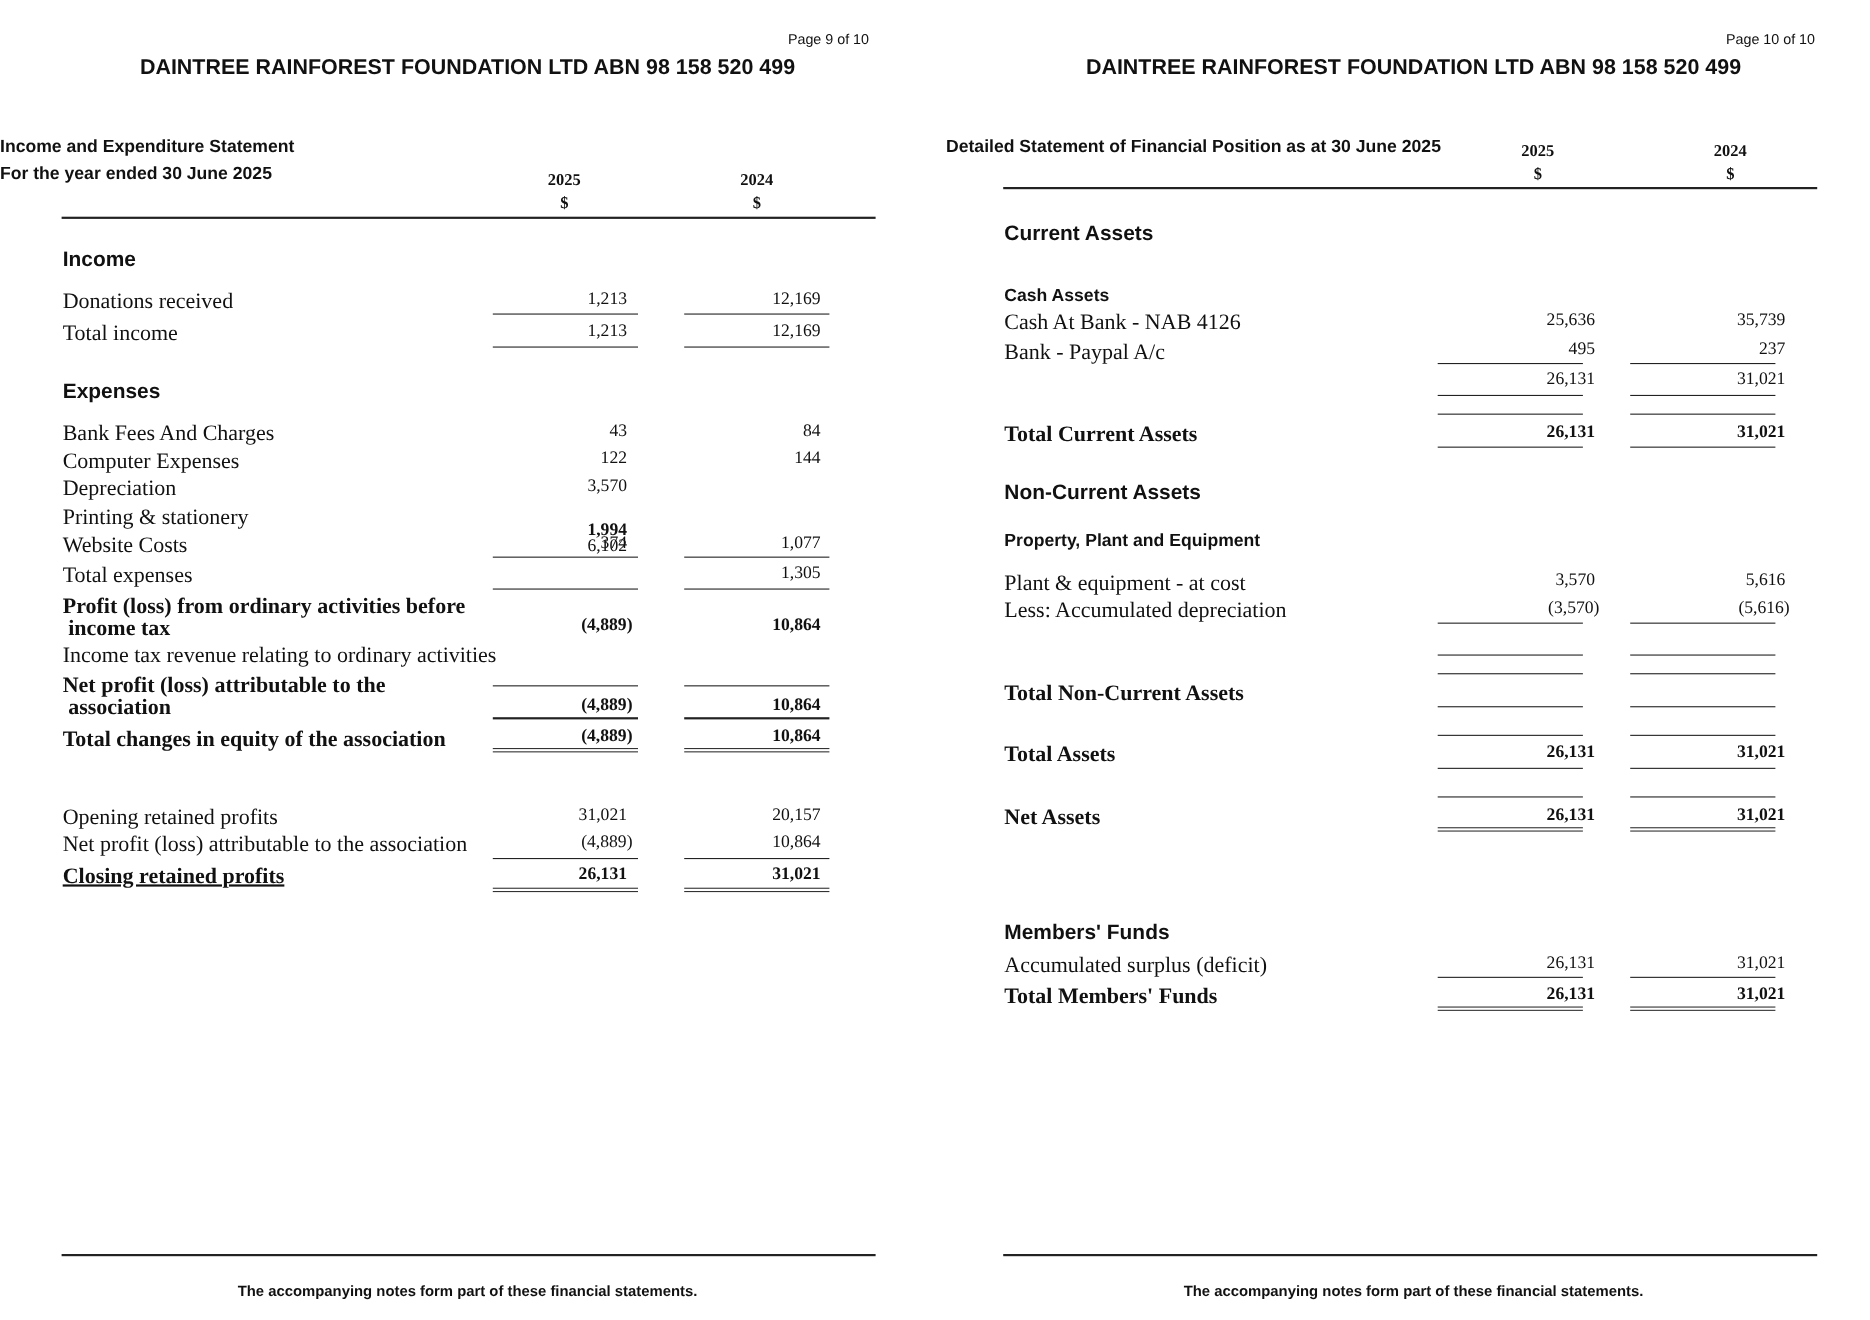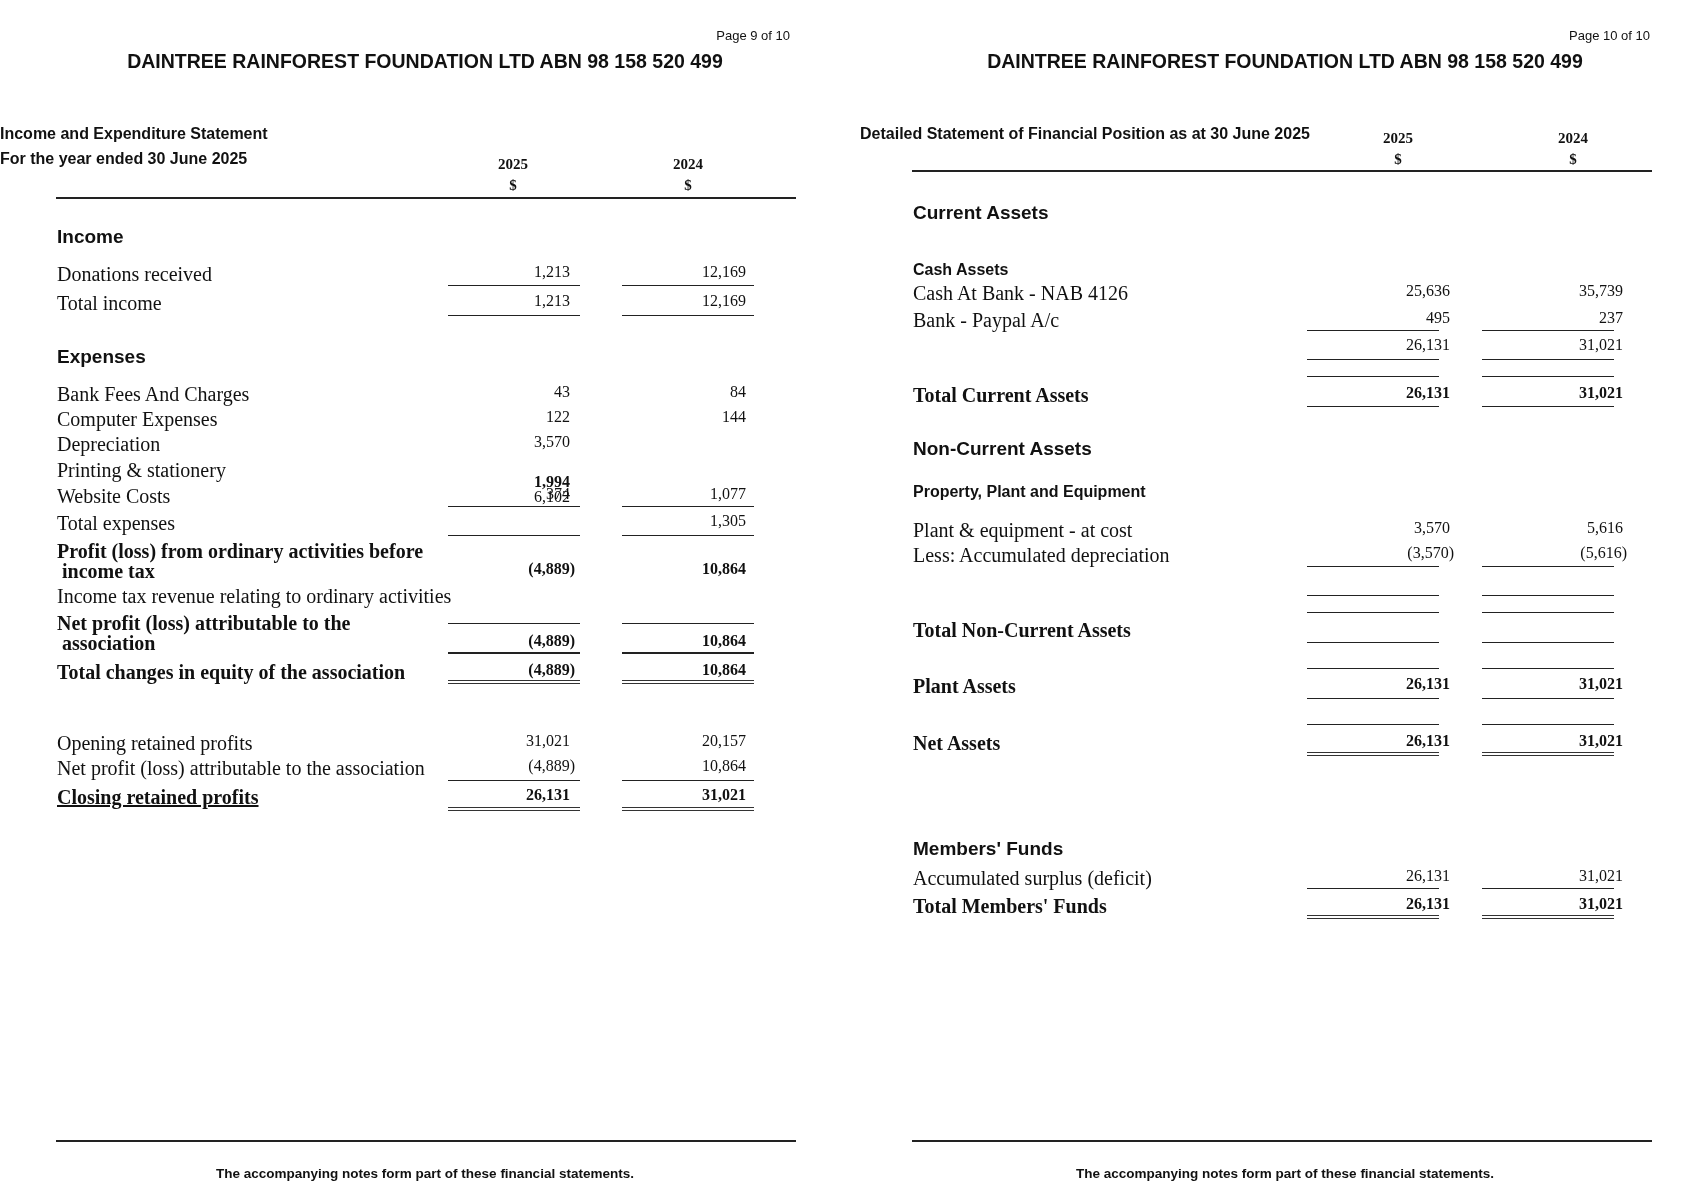--- a/index.html
+++ b/index.html
@@ -204,21 +204,21 @@
   <div class="rule" style="left:632px; width:132px; top:612px;"></div>
   <div>
     <div class="abs serif lbl b" style="left:63px; top:619px;">Total Non-Current Assets</div>
   </div>
   <div class="rule" style="left:457px; width:132px; top:642px;"></div>
   <div class="rule" style="left:632px; width:132px; top:642px;"></div>
 
   <div class="rule" style="left:457px; width:132px; top:668px;"></div>
   <div class="rule" style="left:632px; width:132px; top:668px;"></div>
   <div>
-    <div class="abs serif lbl b" style="left:63px; top:675px;">Plant Assets</div>
+    <div class="abs serif lbl b" style="left:63px; top:675px;">Total Assets</div>
     <div class="abs serif num b" style="left:480px; top:675px;">26,131</div>
     <div class="abs serif num b" style="left:653px; top:675px;">31,021</div>
   </div>
   <div class="rule" style="left:457px; width:132px; top:698px;"></div>
   <div class="rule" style="left:632px; width:132px; top:698px;"></div>
 
   <div class="rule" style="left:457px; width:132px; top:724px;"></div>
   <div class="rule" style="left:632px; width:132px; top:724px;"></div>
   <div>
     <div class="abs serif lbl b" style="left:63px; top:732px;">Net Assets</div>

